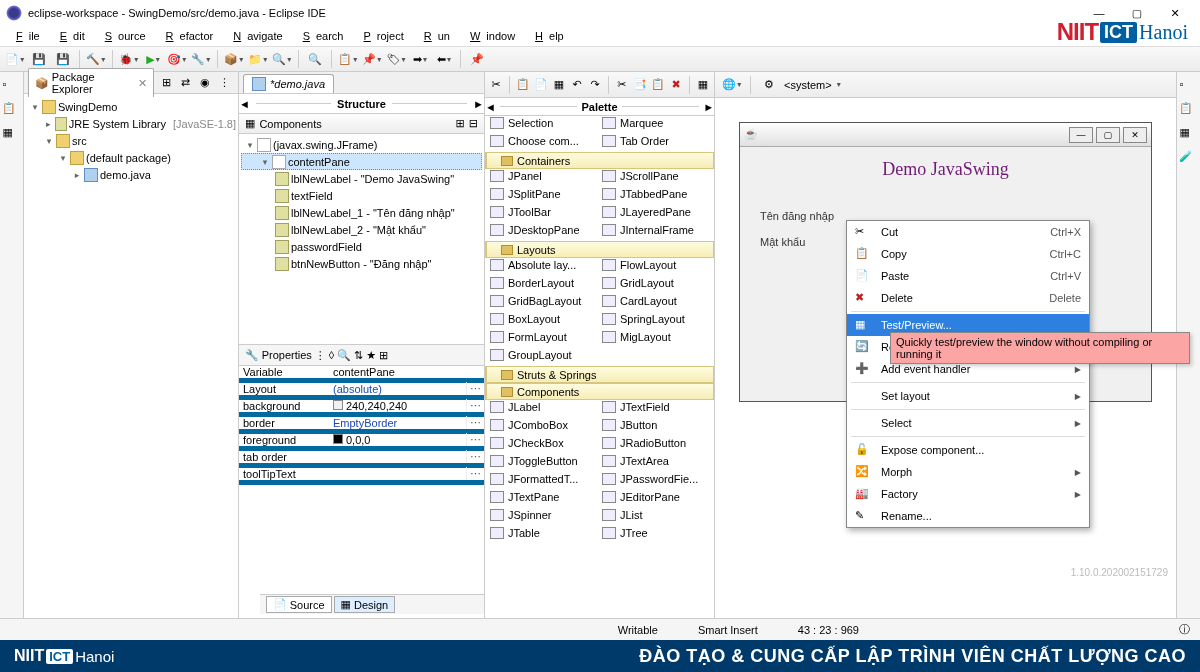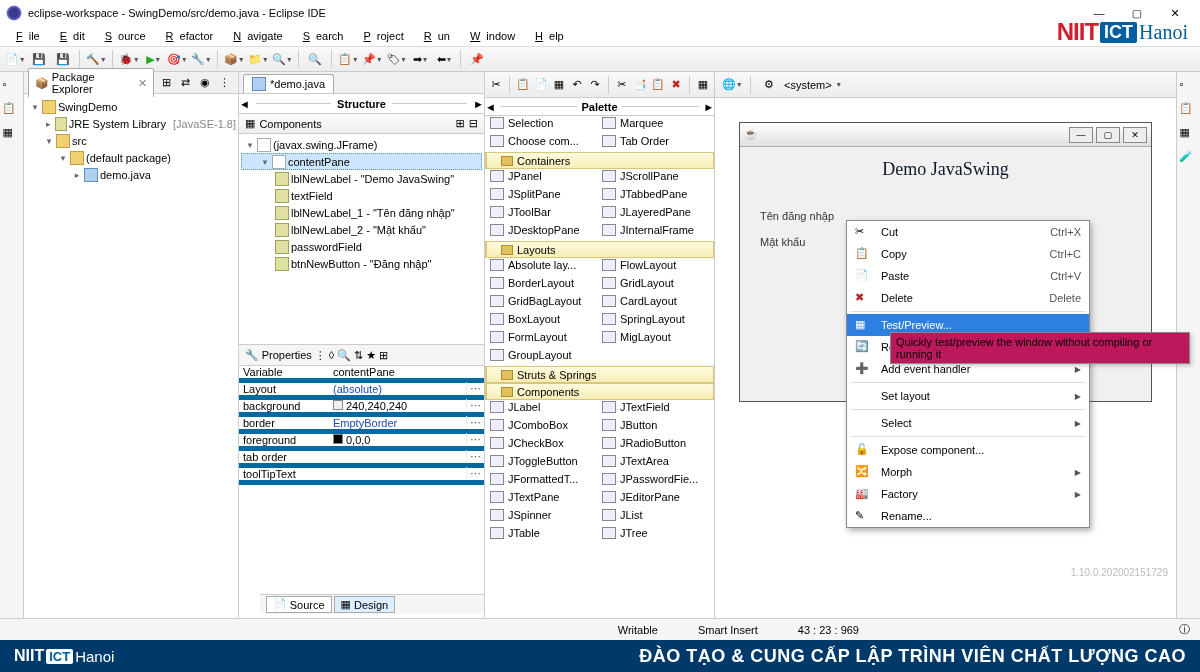--- a/index.html
+++ b/index.html
@@ -23,21 +23,21 @@
 .panel-title .tab { border: 1px solid #aaa; border-bottom: none; padding: 2px 6px; background: #fff; border-radius: 2px 2px 0 0; display: flex; align-items: center; gap: 3px; }
 .panel-title .spacer { flex: 1; }
 .panel-title .tbtn { width: 16px; height: 14px; }
 .tree { padding: 4px 2px; overflow: auto; flex: 1; }
 .tree-node { display: flex; align-items: center; height: 17px; white-space: nowrap; gap: 2px; }
 .twisty { width: 10px; text-align: center; color: #666; font-size: 9px; }
 .node-icon { width: 14px; height: 14px; }
 .muted { color: #888; }
 .center-col { width: 246px; border-right: 1px solid #ccc; display: flex; flex-direction: column; }
 .editor-tabs { height: 22px; border-bottom: 1px solid #ccc; display: flex; align-items: flex-end; padding-left: 4px; background: #f0f0f0; }
-.editor-tabs .tab { border: 1px solid #aaa; border-bottom: none; padding: 2px 8px; background: #fff; border-radius: 3px 3px 0 0; display: flex; align-items: center; gap: 4px; }
+.editor-tabs .tab { border: 1px solid #aaa; border-bottom: none; padding: 2px 8px; background: #fff; border-radius: 3px 3px 0 0; display: flex; align-items: center; gap: 4px; font-style: italic; }
 .crumb-bar { height: 20px; border-bottom: 1px solid #ccc; display: flex; align-items: center; justify-content: center; gap: 6px; }
 .crumb-title { font-weight: bold; }
 .sub-panel-hdr { height: 20px; border-bottom: 1px solid #ccc; background: linear-gradient(#fdfdfd,#eee); display: flex; align-items: center; padding: 0 6px; gap: 4px; }
 .sub-panel-hdr .lbl { flex: 1; }
 .structure-tree { flex: 0 0 210px; overflow: auto; padding: 2px 2px; }
 .props-panel-hdr { height: 22px; border-top: 1px solid #ccc; border-bottom: 1px solid #ccc; background: #f5f5f5; display: flex; align-items: center; padding: 0 6px; gap: 3px; }
 .props-table { flex: 1; overflow: auto; }
 .props-row { display: flex; height: 17px; border-bottom: 5px solid #0369a1; align-items: flex-end; }
 .props-row .k { width: 90px; padding-left: 4px; }
 .props-row .v { flex: 1; padding-left: 4px; }
@@ -51,31 +51,31 @@
 .pal-grid { display: flex; flex-wrap: wrap; }
 .pal-item { width: 112px; height: 18px; display: flex; gap: 4px; padding-left: 4px; border: 1px solid transparent; }
 .pal-ico { width: 14px; height: 12px; border: 1px solid #888; background: #eef; }
 .preview-col { flex: 1; position: relative; border-left: 0; }
 .preview-toolbar { height: 26px; border-bottom: 1px solid #ccc; display: flex; align-items: center; gap: 4px; padding: 0 6px; background: linear-gradient(#f9f9f9,#ececec); }
 .preview-canvas { position: absolute; left: 24px; top: 50px; right: 24px; height: 280px; border: 1px solid #555; background: #f0f0f0; }
 .pv-titlebar { height: 24px; background: linear-gradient(#fff,#e0e0e0); border-bottom: 1px solid #aaa; display: flex; align-items: center; padding: 0 4px; }
 .pv-titlebar .spacer { flex: 1; }
 .pv-winbtn { width: 24px; height: 16px; border: 1px solid #888; margin-left: 3px; background: #eee; display: flex; align-items: center; justify-content: center; font-size: 9px; }
 .pv-body { padding: 12px 20px; position: relative; }
-.pv-heading { text-align: center; color: #0f172a; font-family: Georgia, serif; font-size: 18px; margin-bottom: 30px; }
+.pv-heading { text-align: center; color: #701a75; font-family: Georgia, serif; font-size: 18px; margin-bottom: 30px; }
 .pv-label { color: #333; margin-bottom: 14px; }
 .context-menu { position: absolute; left: 846px; top: 220px; width: 244px; background: #fff; border: 1px solid #888; box-shadow: 2px 3px 6px rgba(0,0,0,0.3); z-index: 50; }
 .ctx-row { height: 22px; display: flex; align-items: center; padding: 0 8px; gap: 10px; }
 .ctx-row.selected { background: #2d80e0; color: #fff; }
 .ctx-ico { width: 16px; height: 14px; }
 .ctx-label { flex: 1; }
 .ctx-key { color: #555; }
 .ctx-sep { height: 1px; background: #ddd; margin: 2px 4px; }
 .ctx-arrow { font-size: 8px; color: #555; }
-.tooltip-box { position: absolute; left: 890px; top: 332px; width: 300px; background: #be185d; border: 1px solid #888; padding: 3px 5px; z-index: 60; box-shadow: 2px 2px 4px rgba(0,0,0,0.2); }
+.tooltip-box { position: absolute; left: 890px; top: 332px; width: 300px; background: #fca5a5; border: 1px solid #888; padding: 3px 5px; z-index: 60; box-shadow: 2px 2px 4px rgba(0,0,0,0.2); }
 .bottom-tabs { height: 20px; border-top: 1px solid #ccc; display: flex; align-items: center; padding-left: 6px; gap: 2px; position: absolute; bottom: 58px; left: 260px; width: 224px; background: #f5f5f5; }
 .bottom-tabs .btab { border: 1px solid #aaa; padding: 1px 6px; background: #fff; display: flex; align-items: center; gap: 3px; font-size: 10px; }
 .bottom-tabs .btab.active { background: #dceeff; }
 .logo-right { position: absolute; right: 12px; top: 18px; display: flex; align-items: center; gap: 2px; }
 .logo-niit { color: #d02030; font-weight: bold; font-size: 24px; font-family: Arial; letter-spacing: -1px; }
 .logo-ict { background: #005fa0; color: #fff; padding: 0 4px; font-weight: bold; font-size: 18px; border-radius: 2px; position: relative; }
 .logo-hanoi { color: #005fa0; font-size: 20px; font-weight: 500; font-family: Georgia; }
 .statusbar { position: absolute; bottom: 32px; left: 0; right: 0; height: 22px; border-top: 1px solid #ccc; display: flex; align-items: center; padding: 0 10px; gap: 40px; background: #f5f5f5; }
 .statusbar .spacer { flex: 1; }
 .footer { position: absolute; bottom: 0; left: 0; right: 0; height: 32px; background: #003a6a; color: #fff; display: flex; align-items: center; padding: 0 14px; }

